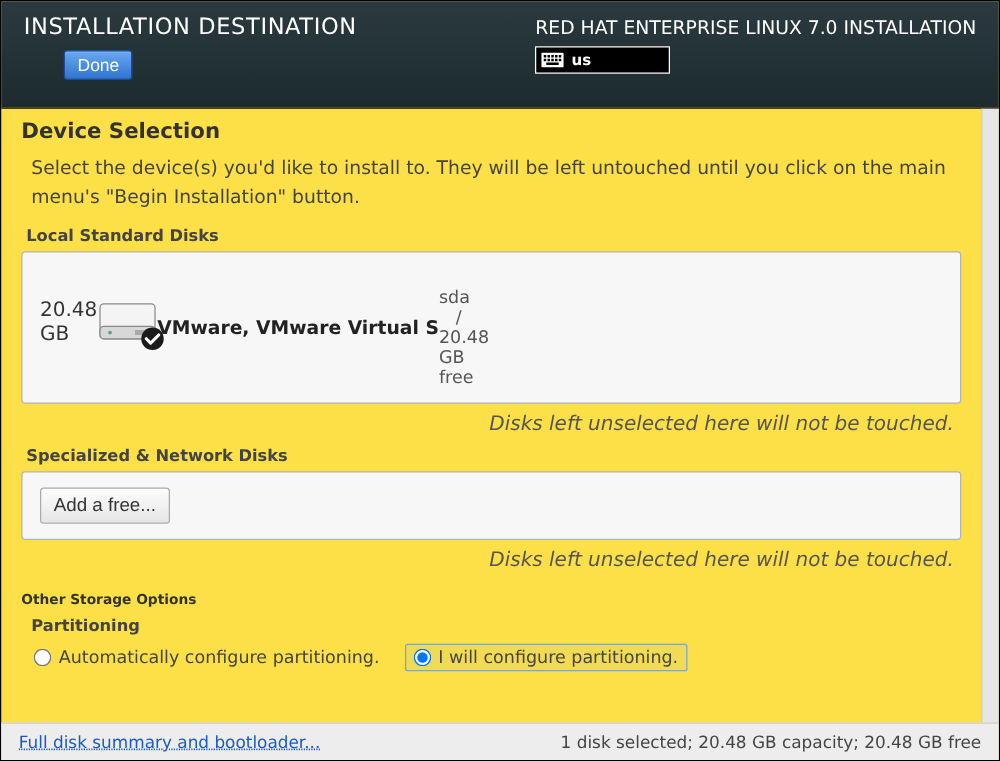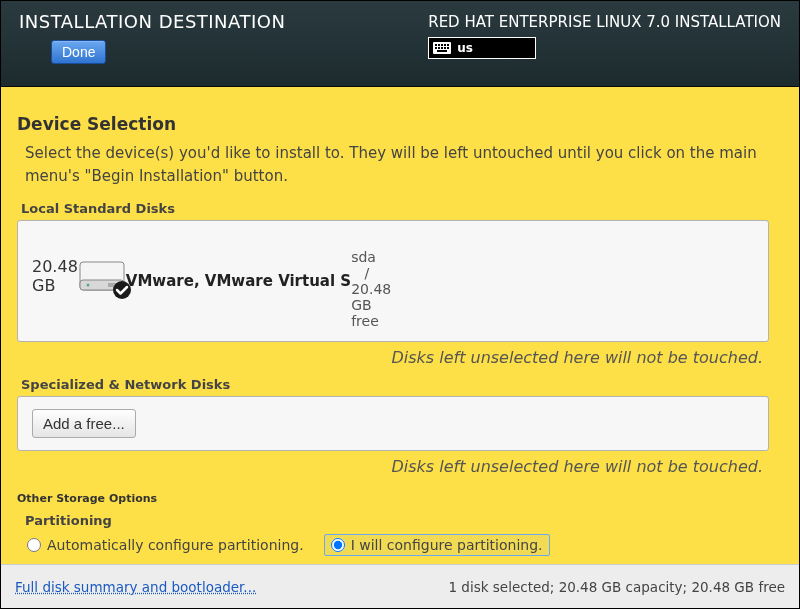--- a/index.html
+++ b/index.html
@@ -27,21 +27,21 @@
     cursor: pointer;
     width: fit-content;
     box-shadow: 0 1px 0 rgba(255,255,255,0.2) inset;
     margin-left: 32px;
   }
   .header-right { display: flex; flex-direction: column; gap: 6px; align-items: flex-start; padding-top: 2px; }
   .header-subtitle { font-size: 15px; font-weight: 400; }
   .lang-box { background: #000; border: 1px solid #fff; padding: 2px 6px 2px 4px; display: flex; align-items: center; gap: 6px; width: 108px; height: 22px; }
   .lang-box svg { fill: #fff; }
   .lang-box span { color: #fff; font-size: 12px; font-weight: bold; }
-  .body-row { display: flex; flex: 1; min-height: 0; align-items: flex-end; }
+  .body-row { display: flex; flex: 1; min-height: 0; }
   .content { flex: 1; overflow-y: auto; padding: 6px 16px 0 16px; }
   h2.section { font-size: 17px; font-weight: bold; margin: 2px 0 8px 0; color: #333; }
   h3.section { font-size: 11px; font-weight: bold; margin: 16px 0 8px 0; color: #333; }
   p.intro { font-size: 15px; color: #444; margin: 2px 8px 14px 8px; line-height: 1.5; }
   .group-label { font-size: 13px; font-weight: bold; color: #444; margin: 0 0 4px 4px; }
   .disk-panel {
     border: 1px solid #b3b3b3;
     background: #f7f7f7;
     border-radius: 3px;
     padding: 12px 14px;
@@ -67,21 +67,21 @@
     color: #333;
     cursor: pointer;
   }
   .partitioning-label { font-size: 13px; font-weight: bold; color: #444; margin: 6px 0 6px 8px; }
   .radio-row { display: flex; align-items: center; gap: 20px; margin: 0 0 8px 10px; font-size: 14px; color: #444; }
   .radio-opt { display: flex; align-items: center; gap: 6px; }
   .radio-opt input { width: 14px; height: 14px; }
   .radio-opt.selected { border: 1px solid #6aa8f0; padding: 2px 6px; border-radius: 2px; background: rgba(106,168,240,0.08); }
   .scrollbar { width: 14px; background: #e6e6e6; border-left: 1px solid #ccc; }
   .footer {
-    height: 44px;
+    height: 30px;
     background: #ededed;
     border-top: 1px solid #ccc;
     display: flex;
     align-items: center;
     justify-content: space-between;
     padding: 0 14px;
     font-size: 13.5px;
   }
   .footer a { color: #1b5ac2; text-decoration: underline dotted; cursor: pointer; }
   .footer-status { color: #444; }

